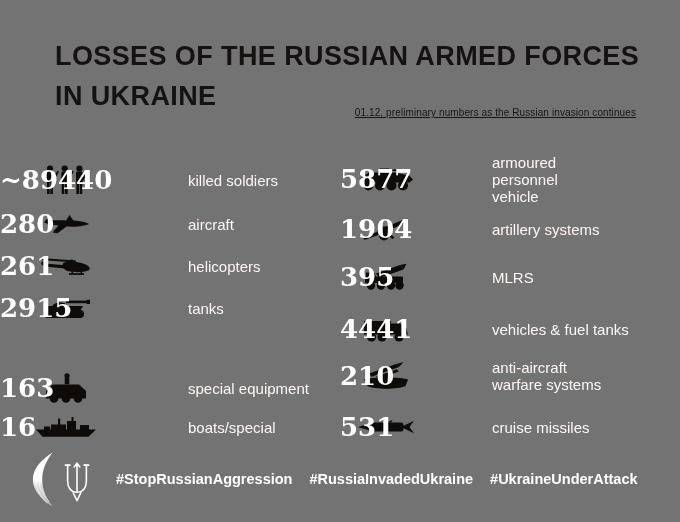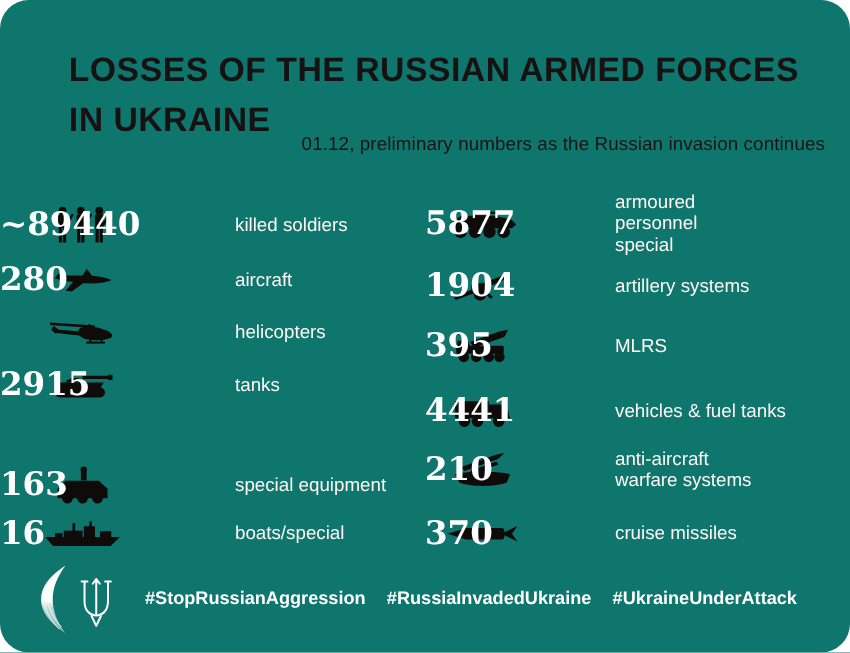--- a/index.html
+++ b/index.html
@@ -1,35 +1,35 @@
 <!DOCTYPE html>
 <html><head>
 <meta charset="utf-8">
 <style>
   html,body{margin:0;padding:0;}
   #canvas{
     position:relative;
     width:680px;height:522px;
-    background:#0f766e;
+    background:#737373;
     overflow:hidden;
     font-family:"Liberation Sans", sans-serif;
-    border-radius:23px;
   }
   .title{
     position:absolute;left:55px;top:36px;
     color:#171212;
     font-size:27px;font-weight:bold;
     letter-spacing:.4px;line-height:40px;
     white-space:nowrap;
   }
   .subtitle{
-    position:absolute;right:20px;top:107px;
+    position:absolute;right:44px;top:107px;
     color:#1c1410;
-    font-size:15px;letter-spacing:.1px;
+    font-size:10px;letter-spacing:.1px;
     white-space:nowrap;
+    text-decoration:underline;
   }
   .row{position:absolute;height:44px;width:340px;}
   .row .ico{
     position:absolute;top:50%;left:66px;
     transform:translate(-50%,-50%);
     line-height:0;
   }
   .col-r .ico{left:46px;}
   .row .num{
     position:absolute;top:50%;left:0;width:172px;
@@ -121,20 +121,21 @@
           <rect x="31.5" y="6.5" width="2.2" height="4"></rect>
           <path d="M25,9.5 C28,7.8 38,7.8 46,11.2 C51,13.4 52,16 49,17.6 C44,19.9 30,19.6 26.5,17 C23.5,14.8 22.5,11.2 25,9.5 Z"></path>
           <path d="M6,10.5 L26,12.2 26,15.6 6,13.4 Z"></path>
           <path d="M4,7.5 L8.5,11.4 5.5,14 2,10.8 Z"></path>
           <rect x="30" y="20.2" width="15" height="1.7"></rect>
           <rect x="32.5" y="18" width="1.6" height="3.4"></rect>
             <rect x="41.5" y="18" width="1.6" height="3.4"></rect>
         </g>
       </svg>
     </span>
+    <span class="num">261</span>
     <span class="lbl">helicopters</span>
   </div>
 
   <div class="row col-l" style="top:286px">
     <span class="ico">
       <svg width="50" height="24" viewBox="0 0 50 24">
         <g class="ink">
           <rect x="25" y="4.6" width="22" height="2.6"></rect>
             <rect x="45.6" y="3.8" width="3.4" height="4.2"></rect>
           <path d="M11.5,10 C12.5,5.2 25.5,5.2 26.5,10 Z"></path>
@@ -191,21 +192,21 @@
           <path d="M23,2.5 H32 L34.5,6.5 H21 Z"></path>
             <rect x="33" y="3.4" width="11" height="1.6"></rect>
           <circle cx="11.5" cy="19.5" r="5"></circle>
             <circle cx="23" cy="19.5" r="5"></circle>
             <circle cx="34.5" cy="19.5" r="5"></circle>
             <circle cx="46" cy="19.5" r="5"></circle>
         </g>
       </svg>
     </span>
     <span class="num">5877</span>
-    <span class="lbl wrap" style="width:92px">armoured personnel special</span>
+    <span class="lbl wrap" style="width:92px">armoured personnel vehicle</span>
   </div>
 
   <div class="row col-r" style="left:340px;top:207px">
     <span class="ico">
       <svg width="52" height="26" viewBox="0 0 52 26">
         <g class="ink">
           <path d="M23,12 L46.5,2.5 48.5,5.5 26,15.5 Z"></path>
           <rect x="17" y="10.5" width="11" height="7" rx="1"></rect>
           <circle cx="24" cy="19.5" r="5"></circle>
           <path d="M19,15 L3,21.5 4.5,24 21,18 Z"></path>
@@ -272,21 +273,21 @@
     <span class="ico">
       <svg width="58" height="16" viewBox="0 0 58 16">
         <g class="ink">
           <path d="M1,8 L16,3.4 16,12.6 Z"></path>
           <rect x="14.5" y="3.4" width="32" height="9.2" rx="2.5"></rect>
           <path d="M44,8 L57,1.8 52.5,8 57,14.2 Z"></path>
           <path d="M30,3.6 L35.5,0.8 34,3.6 Z"></path>
         </g>
       </svg>
     </span>
-    <span class="num">370</span>
+    <span class="num">531</span>
     <span class="lbl">cruise missiles</span>
   </div>
 
   <span class="logo-crescent">
     <svg width="28" height="57" viewBox="0 0 30 58">
       <defs>
         <linearGradient id="cg" x1="0" y1="0" x2="0" y2="1">
           <stop offset="0" stop-color="#FFFFFF"></stop>
           <stop offset="0.52" stop-color="#FFFFFF"></stop>
           <stop offset="0.62" stop-color="#FFFFFF" stop-opacity="0.75"></stop>

